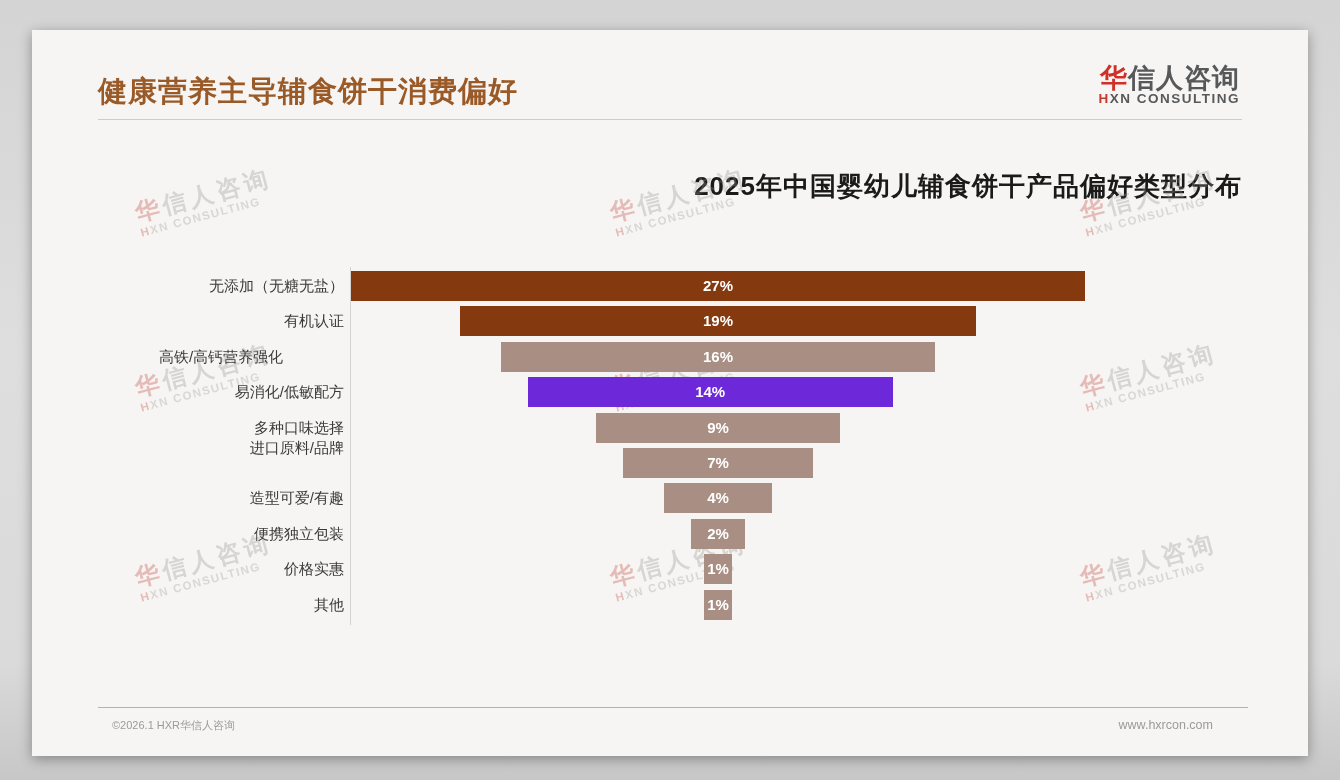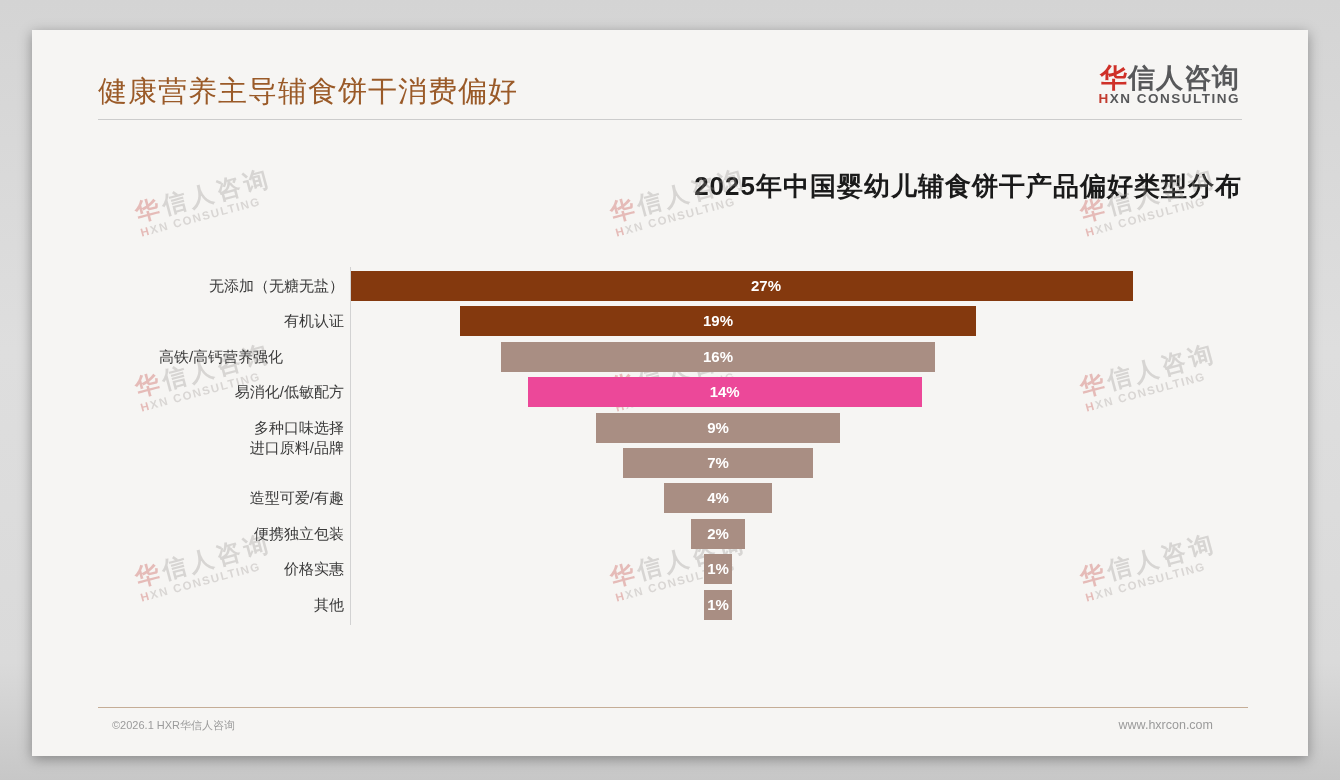--- a/index.html
+++ b/index.html
@@ -10,21 +10,21 @@
     position:relative;
   }
   .slide{
     position:absolute;left:32px;top:30px;width:1276px;height:726px;
     background:#f6f5f3;
     box-shadow:0 3px 12px rgba(0,0,0,0.35);
   }
   
   .page-title{
     position:absolute;left:66px;top:42px;
-    font-size:29px;font-weight:normal;color:#9a5a28;letter-spacing:1px;
+    font-size:29px;font-weight:bold;color:#9a5a28;letter-spacing:1px;
   }
   .logo{
     position:absolute;right:68px;top:34px;text-align:right;line-height:1.05;
   }
   .logo .cn{font-size:27px;font-weight:bold;color:#57585a;letter-spacing:1px;}
   .logo .cn .red{color:#cf3028;}
   .logo .en{font-size:13.5px;font-weight:bold;color:#57585a;letter-spacing:1.5px;}
   .logo .en .red{color:#c23b2e;}
   .header-divider{
     position:absolute;left:66px;right:66px;top:89px;height:0;
@@ -87,27 +87,27 @@
   </div>
 
   <div class="header-divider"></div>
 
   <div class="chart-title">2025年中国婴幼儿辅食饼干产品偏好类型分布</div>
 
   <div class="chart">
     <div class="axis-line"></div>
     <div>
         <div class="cat-label" style="top: 0px;">无添加（无糖无盐）</div>
-        <div class="bar" style="top: 0px; left: 253px; width: 734px; background: rgb(132, 57, 14); padding-left: 48px;"><span>27%</span></div>
+        <div class="bar" style="top: 0px; left: 253px; width: 734px; background: rgb(132, 57, 14);"><span>27%</span></div>
         <div class="cat-label" style="top: 35px;">有机认证</div>
         <div class="bar" style="top: 35px; left: 361.741px; width: 516.519px; background: rgb(132, 57, 14);"><span>19%</span></div>
         <div class="cat-label" style="top: 71px; text-align: center;">高铁/高钙营养强化</div>
         <div class="bar" style="top: 71px; left: 402.519px; width: 434.963px; background: rgb(169, 142, 131);"><span>16%</span></div>
         <div class="cat-label" style="top: 106px;">易消化/低敏配方</div>
-        <div class="bar" style="top: 106px; left: 429.704px; width: 394px; background: #ec4899;"><span>14%</span></div>
+        <div class="bar" style="top: 106px; left: 429.704px; width: 365px; background: #6d28d9;"><span>14%</span></div>
         <div class="cat-label" style="top: 142px;">多种口味选择</div>
         <div class="bar" style="top: 142px; left: 497.667px; width: 244.667px; background: rgb(169, 142, 131);"><span>9%</span></div>
         <div class="cat-label" style="top: 162px;">进口原料/品牌</div>
         <div class="bar" style="top: 177px; left: 524.852px; width: 190.296px; background: rgb(169, 142, 131);"><span>7%</span></div>
         <div class="cat-label" style="top: 212px;">造型可爱/有趣</div>
         <div class="bar" style="top: 212px; left: 565.63px; width: 108.741px; background: rgb(169, 142, 131);"><span>4%</span></div>
         <div class="cat-label" style="top: 248px;">便携独立包装</div>
         <div class="bar" style="top: 248px; left: 592.815px; width: 54.3704px; background: rgb(169, 142, 131);"><span>2%</span></div>
         <div class="cat-label" style="top: 283px;">价格实惠</div>
         <div class="bar" style="top: 283px; left: 606.407px; width: 27.1852px; background: rgb(169, 142, 131);"><span>1%</span></div>

